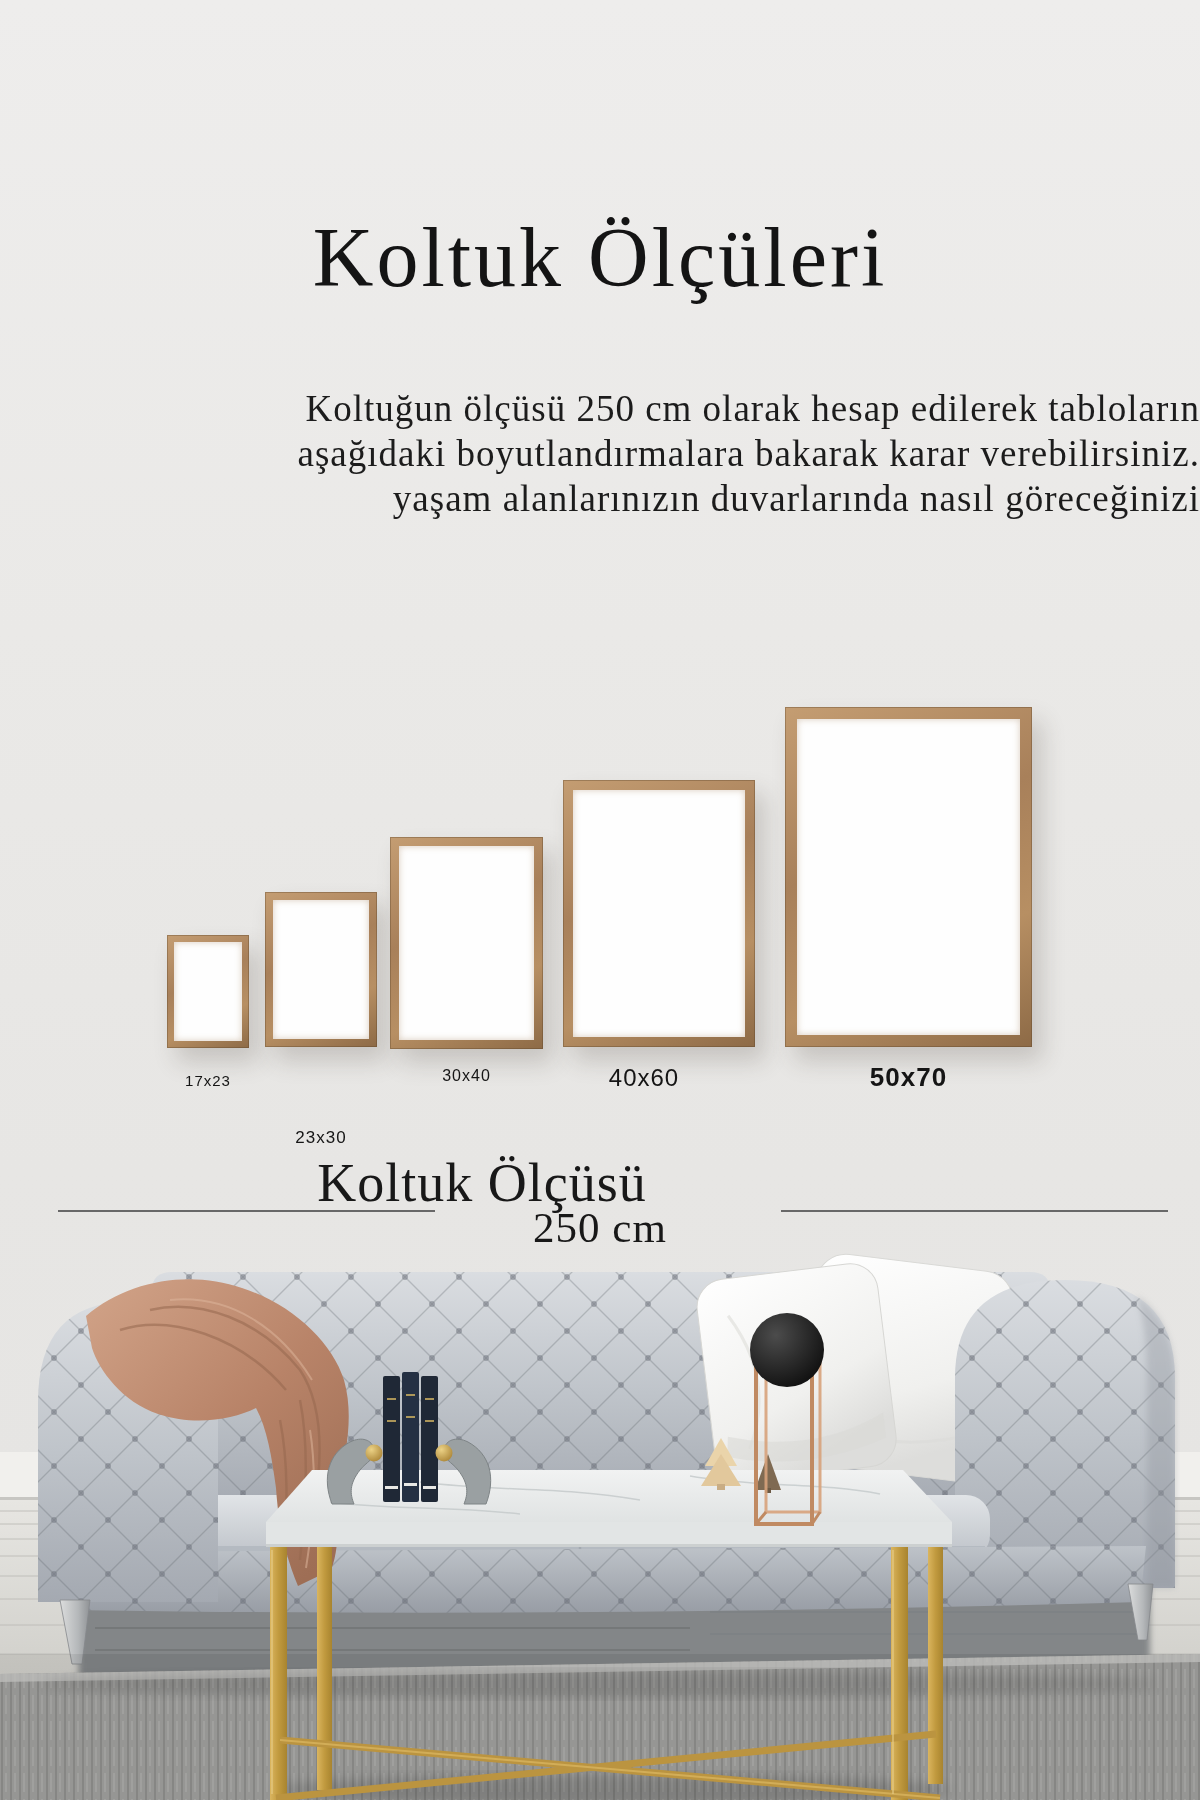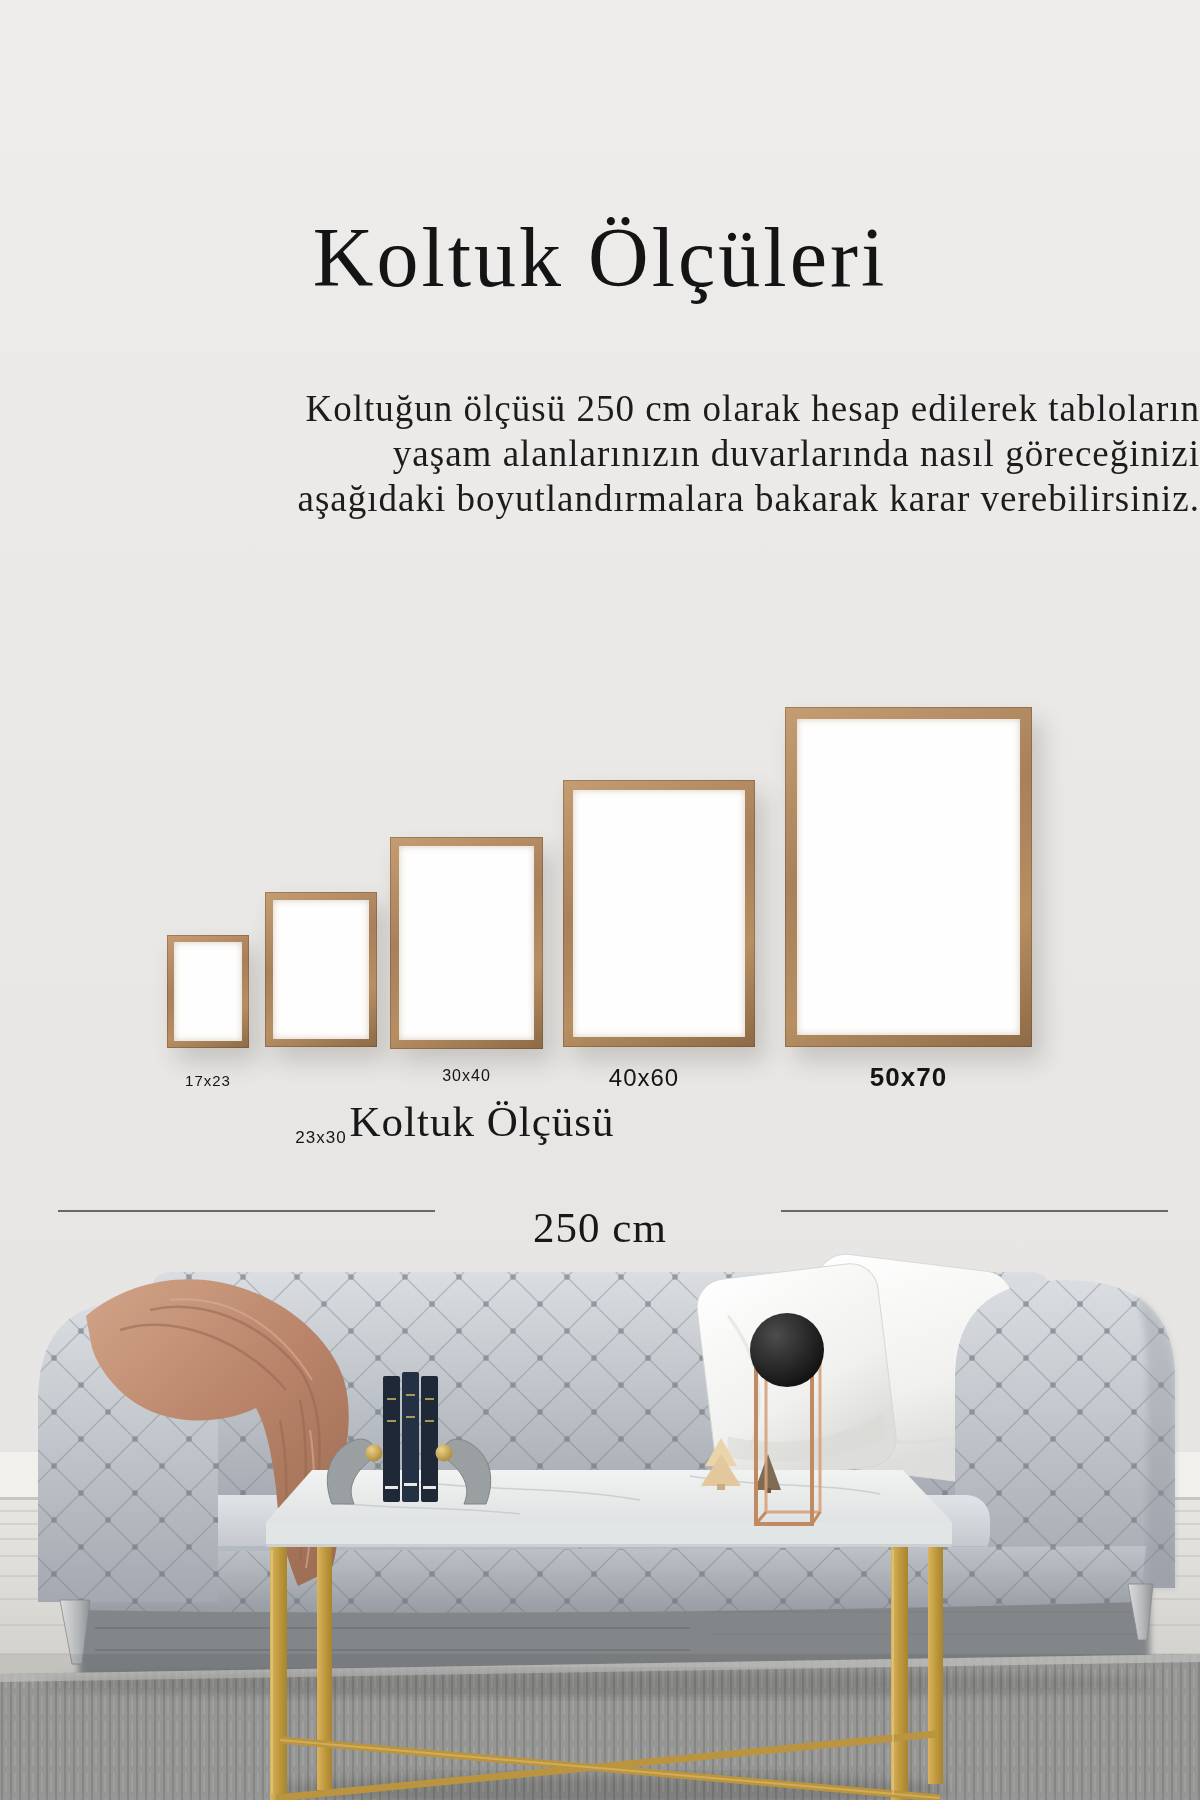--- a/index.html
+++ b/index.html
@@ -22,40 +22,40 @@
   .f4{left:563px;top:780px;width:192px;height:267px;} .f4 .mat{inset:10px;}
   .f5{left:785px;top:707px;width:247px;height:340px;} .f5 .mat{inset:12px;}
   .flabel{position:absolute;text-align:center;color:#151515;
        font-family:"Liberation Sans","DejaVu Sans",sans-serif;letter-spacing:1px;}
   .l1{left:157px;top:1072px;width:102px;font-size:15px;text-align:center;}
   .l2{left:255px;top:1128px;width:132px;font-size:17px;}
   .l3{left:380px;top:1067px;width:173px;font-size:16px;}
   .l4{left:538px;top:1064px;width:212px;font-size:24px;}
   .l5{left:775px;top:1062px;width:267px;font-size:26px;font-weight:bold;}
   
-  .kol-title{position:absolute;top:1100px;left:0;width:964px;text-align:center;
-       font-size:43px;color:#181818;letter-spacing:1px;line-height:1;}
+  .kol-title{position:absolute;top:1156px;left:0;width:964px;text-align:center;
+       font-size:54px;color:#181818;letter-spacing:1px;line-height:1;}
   .kol-value{position:absolute;top:1206px;left:0;width:1200px;text-align:center;
        font-size:43px;color:#181818;letter-spacing:1px;line-height:1;}
   .divider{position:absolute;height:2px;background:#686868;top:1210px;}
   .dl{left:58px;width:377px;} .dr{left:781px;width:387px;}
   
   .photo{position:absolute;left:0;top:1250px;width:1200px;height:550px;display:block;}
 </style>
 </head>
 <body>
 
 <div class="stage">
 
   <h1 class="title">Koltuk Ölçüleri</h1>
 
   <div class="desc">
     <div>Koltuğun ölçüsü 250 cm olarak hesap edilerek tabloların</div>
+    <div>aşağıdaki boyutlandırmalara bakarak karar verebilirsiniz.</div>
     <div>yaşam alanlarınızın duvarlarında nasıl göreceğinizi</div>
-    <div>aşağıdaki boyutlandırmalara bakarak karar verebilirsiniz.</div>
   </div>
 
   <div class="frame f1">
       <div class="mat"></div>
     </div>
   <div class="frame f2">
       <div class="mat"></div>
     </div>
   <div class="frame f3">
       <div class="mat"></div>

